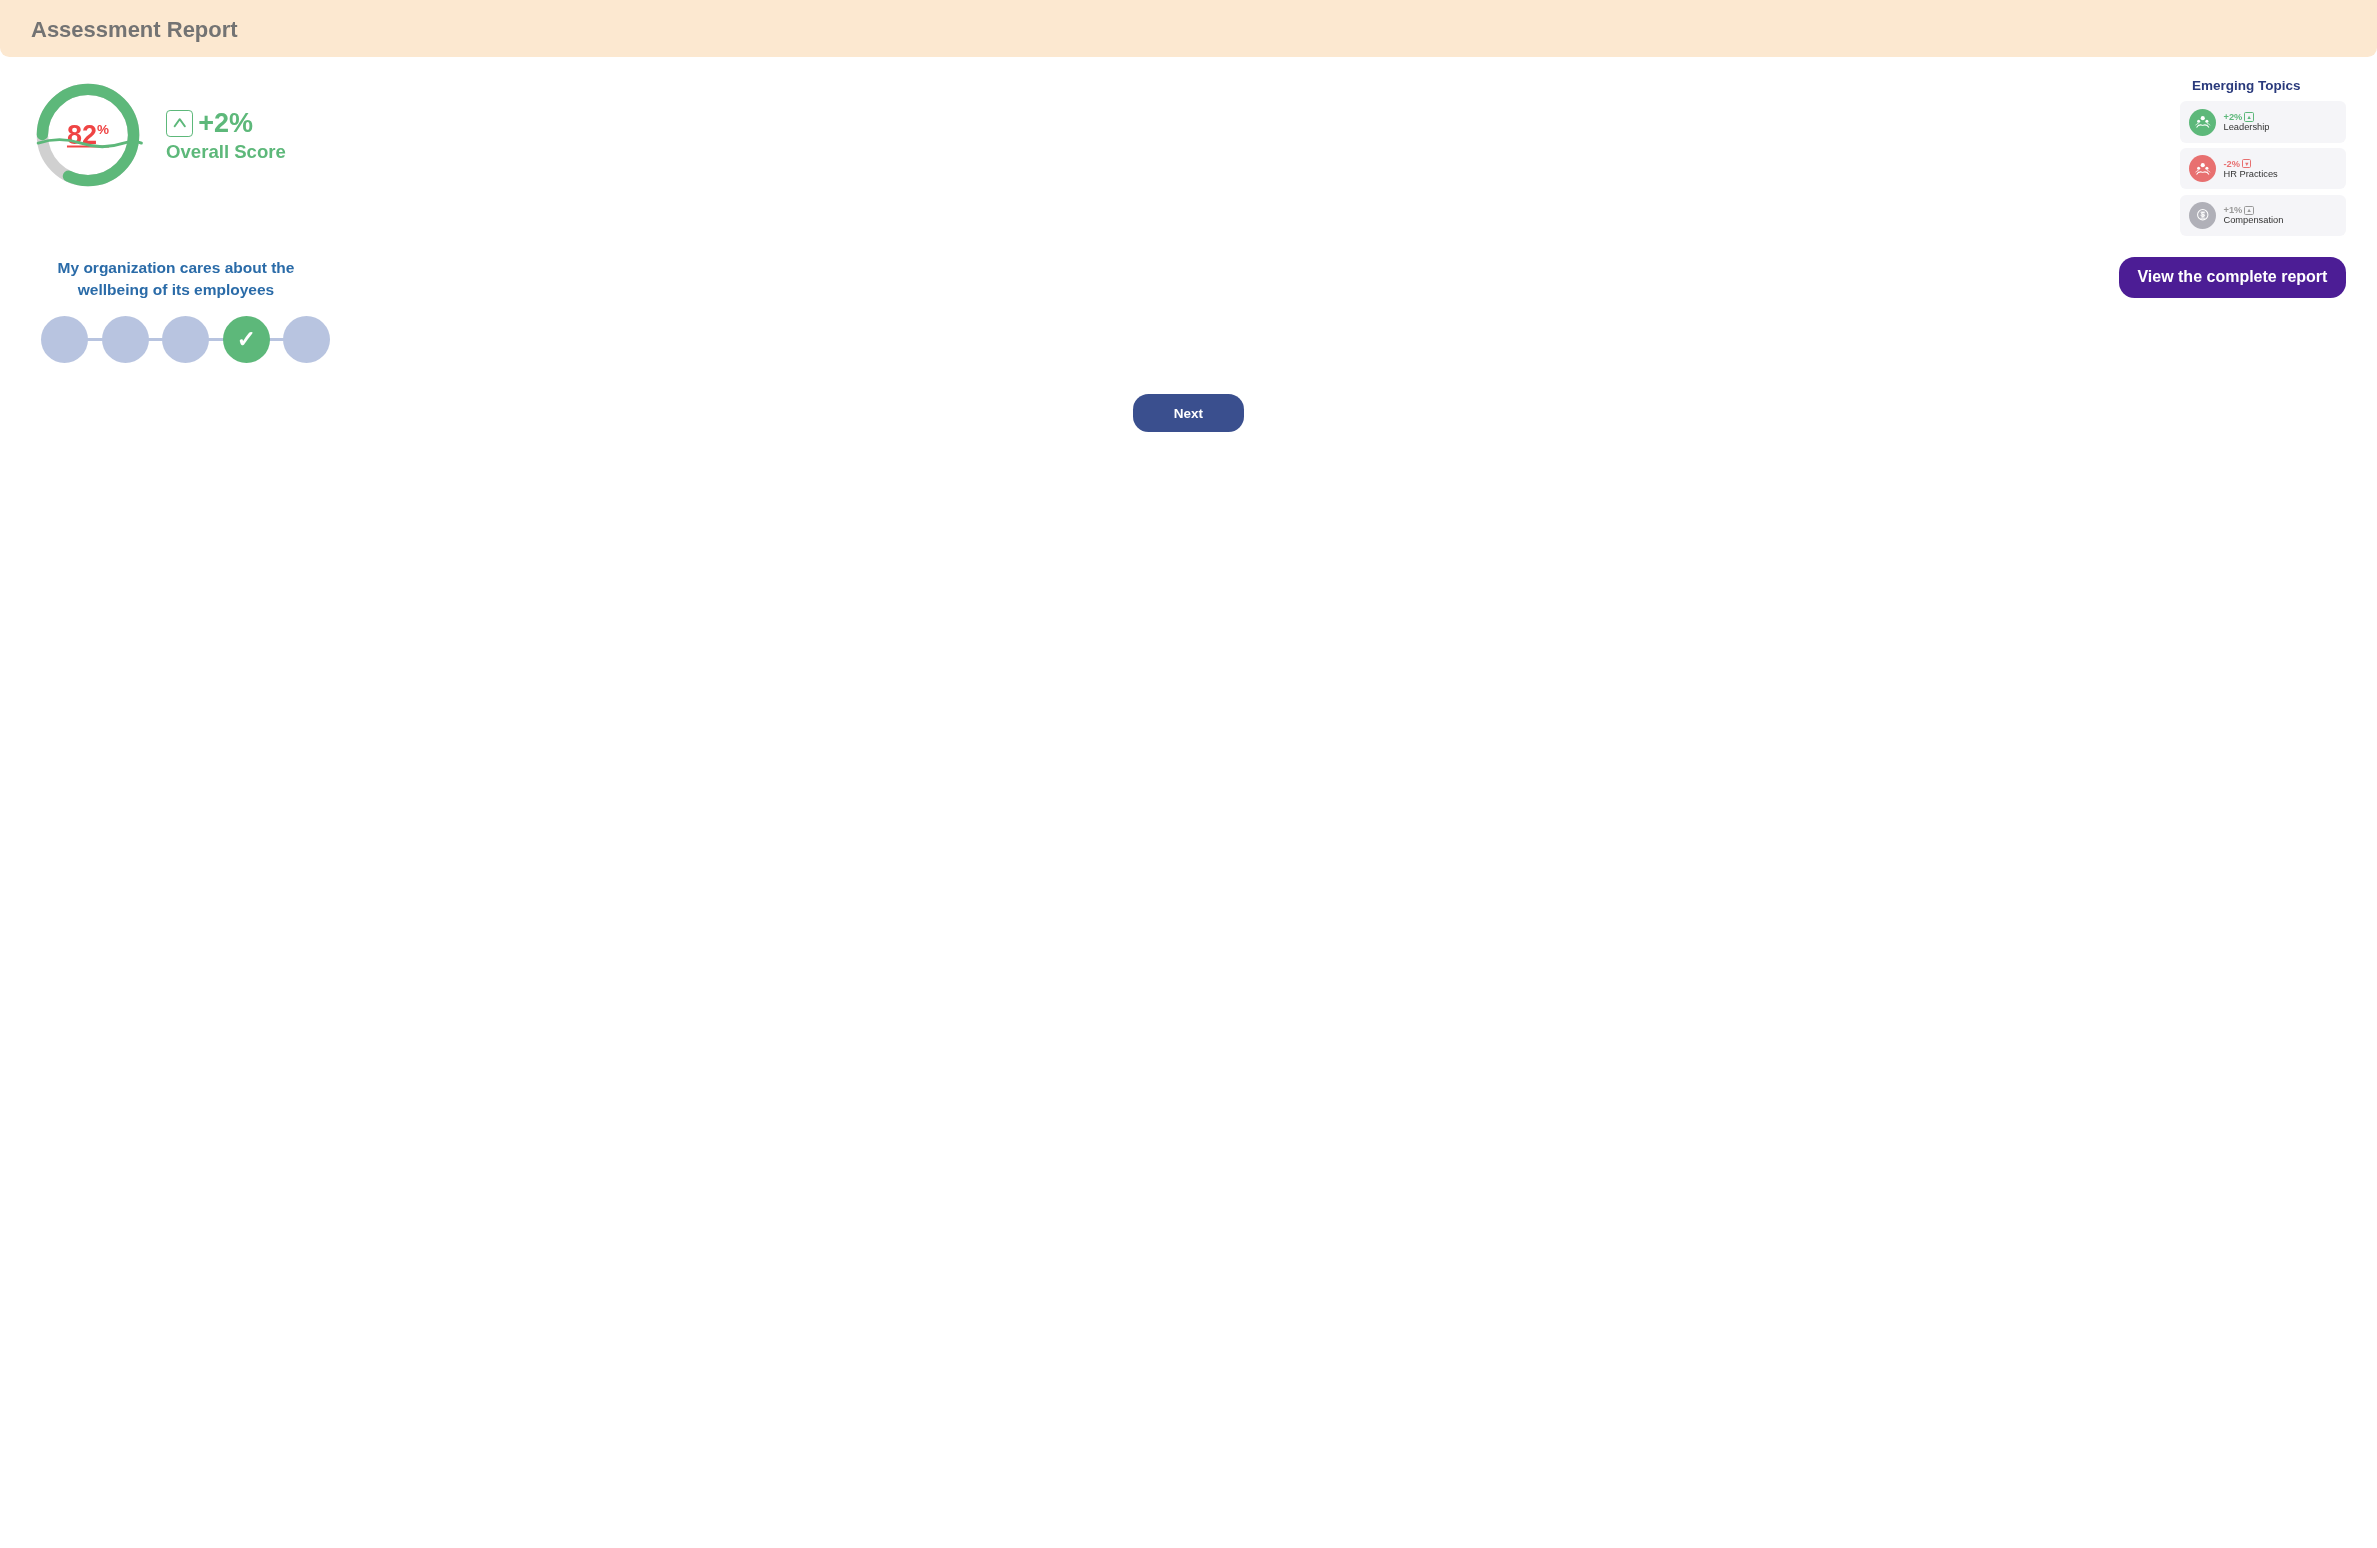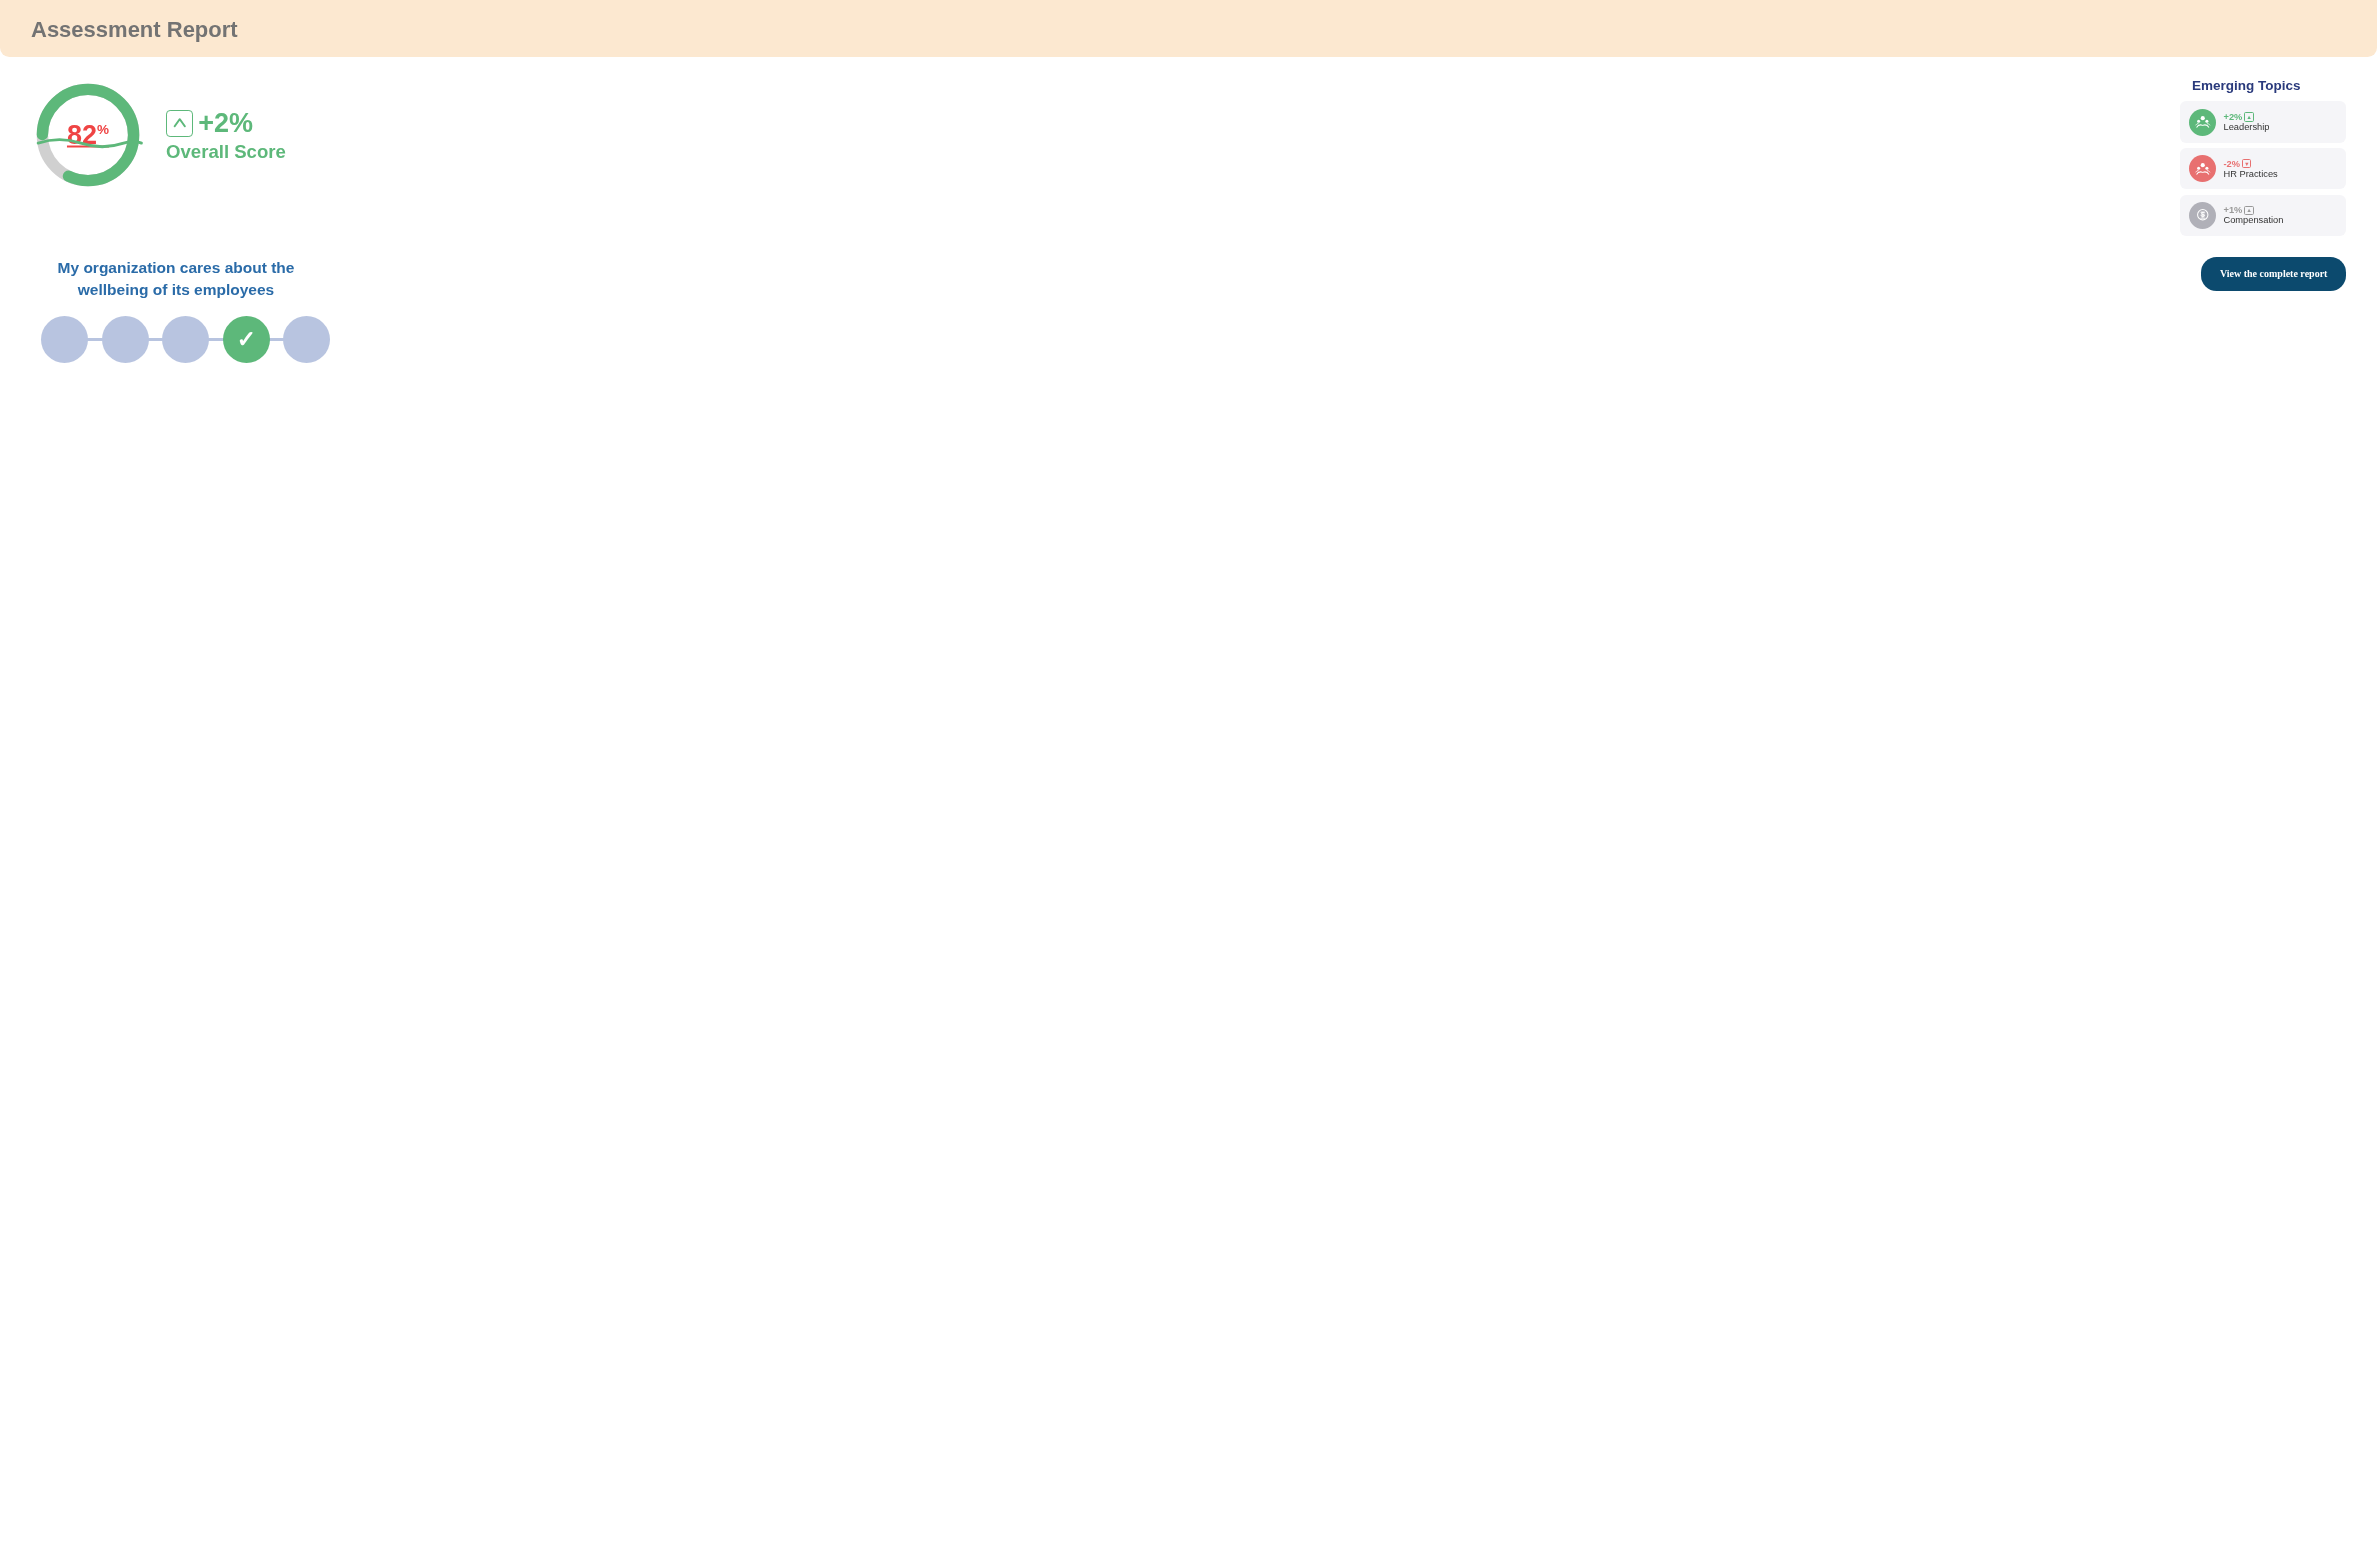--- a/index.html
+++ b/index.html
@@ -249,30 +249,29 @@
     .right-side {
       display: flex;
       flex-direction: column;
       align-items: flex-end;
       gap: 10.4px;
       min-width: 166px;
       justify-content: flex-end;
     }
 
     .view-report-btn {
-      background: #0c4a6e;
+      background: #4c1d95;
       color: #fff;
       border: none;
       border-radius: 15.5px;
       padding: 11.4px 18.6px;
-      font-size: 10px;
+      font-size: 16px;
       font-weight: 600;
       cursor: pointer;
       white-space: nowrap;
-      font-family: Liberation Serif, serif;
     }
 
     .next-btn-container {
       width: 100%;
       display: flex;
       justify-content: center;
       margin-top: 10.4px;
     }
 
     .next-btn {
@@ -424,15 +423,18 @@
         <div class="dot-connector"></div>
         <div class="dot"></div>
       </div>
     </div>
 
     <div class="right-side">
       <button class="view-report-btn">View the complete report</button>
     </div>
   </div>
 
+  <div class="next-btn-container">
+    <button class="next-btn">Next</button>
+  </div>
 
 </div>
 
 
 </body></html>

